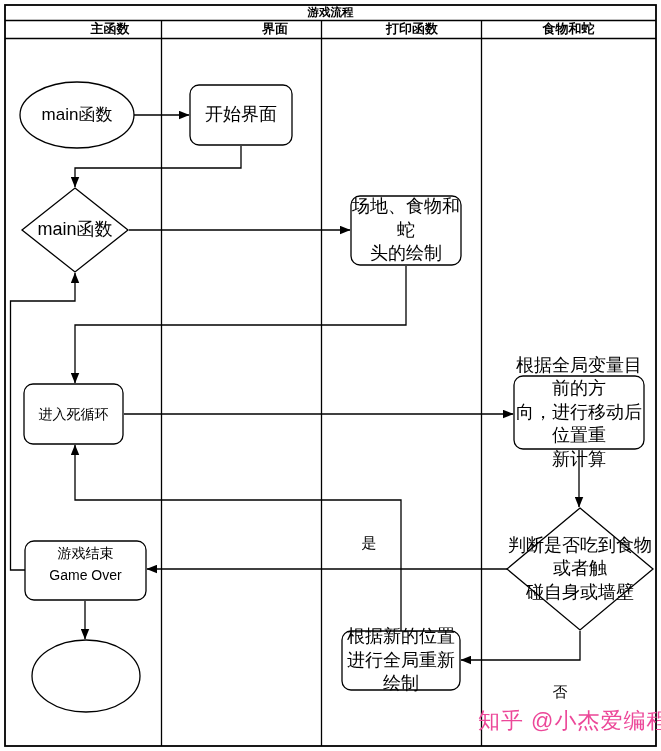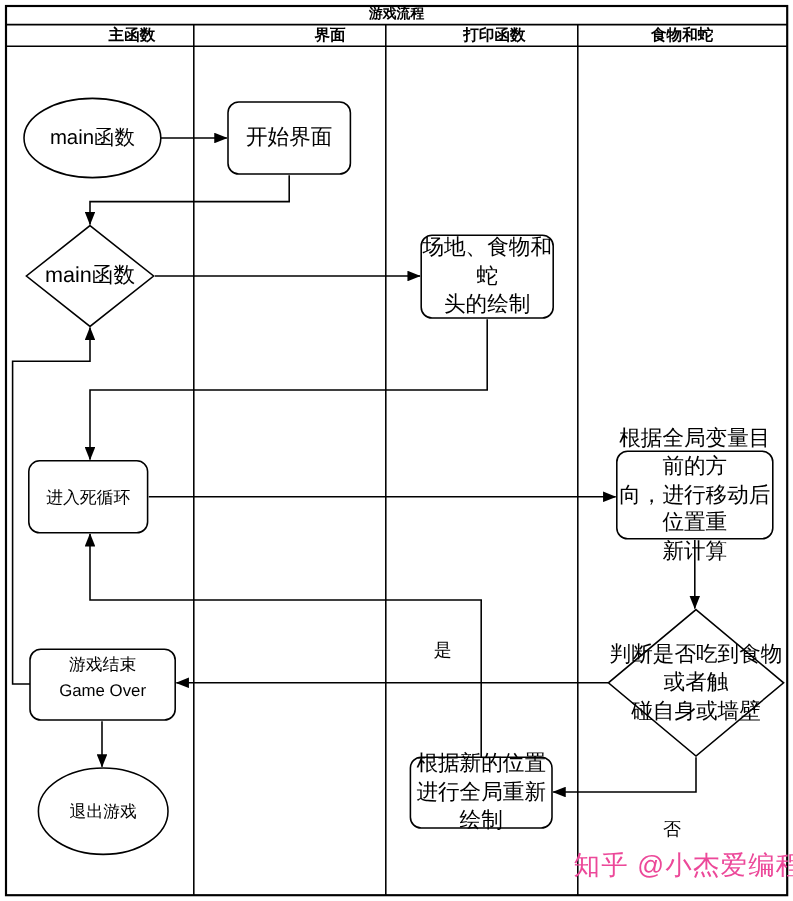--- a/index.html
+++ b/index.html
@@ -96,21 +96,20 @@
   <div class="txt node13" style="left:351px;top:196px;width:110px;height:69px;">场地、食物和蛇
 头的绘制</div>
   <div class="txt node14" style="left:24px;top:384px;width:99px;height:60px;">进入死循环</div>
   <div class="txt node13" style="left:509px;top:376px;width:140px;height:73px;">根据全局变量目前的方
 向，进行移动后位置重
 新计算</div>
   <div class="txt node13" style="left:500px;top:508px;width:160px;height:122px;">判断是否吃到食物或者触
 碰自身或墙壁</div>
   <div class="txt node14 gameover" style="left:25px;top:541px;width:121px;height:47px;">游戏结束
 Game Over</div>
-  <div class="txt node14" style="left:32px;top:640px;width:108px;height:72px;">退出游戏</div>
   <div class="txt node13" style="left:342px;top:631px;width:118px;height:59px;border-radius:27px;">根据新的位置
 进行全局重新绘制</div>
 
   <div class="txt edge-lbl" style="left:355px;top:533px;width:28px;height:20px;">是</div>
   <div class="txt edge-lbl" style="left:546px;top:682px;width:28px;height:20px;">否</div>
 
   <div class="watermark" style="left:478px;top:706px;">知乎 @小杰爱编程</div>
 
 </div>
 

